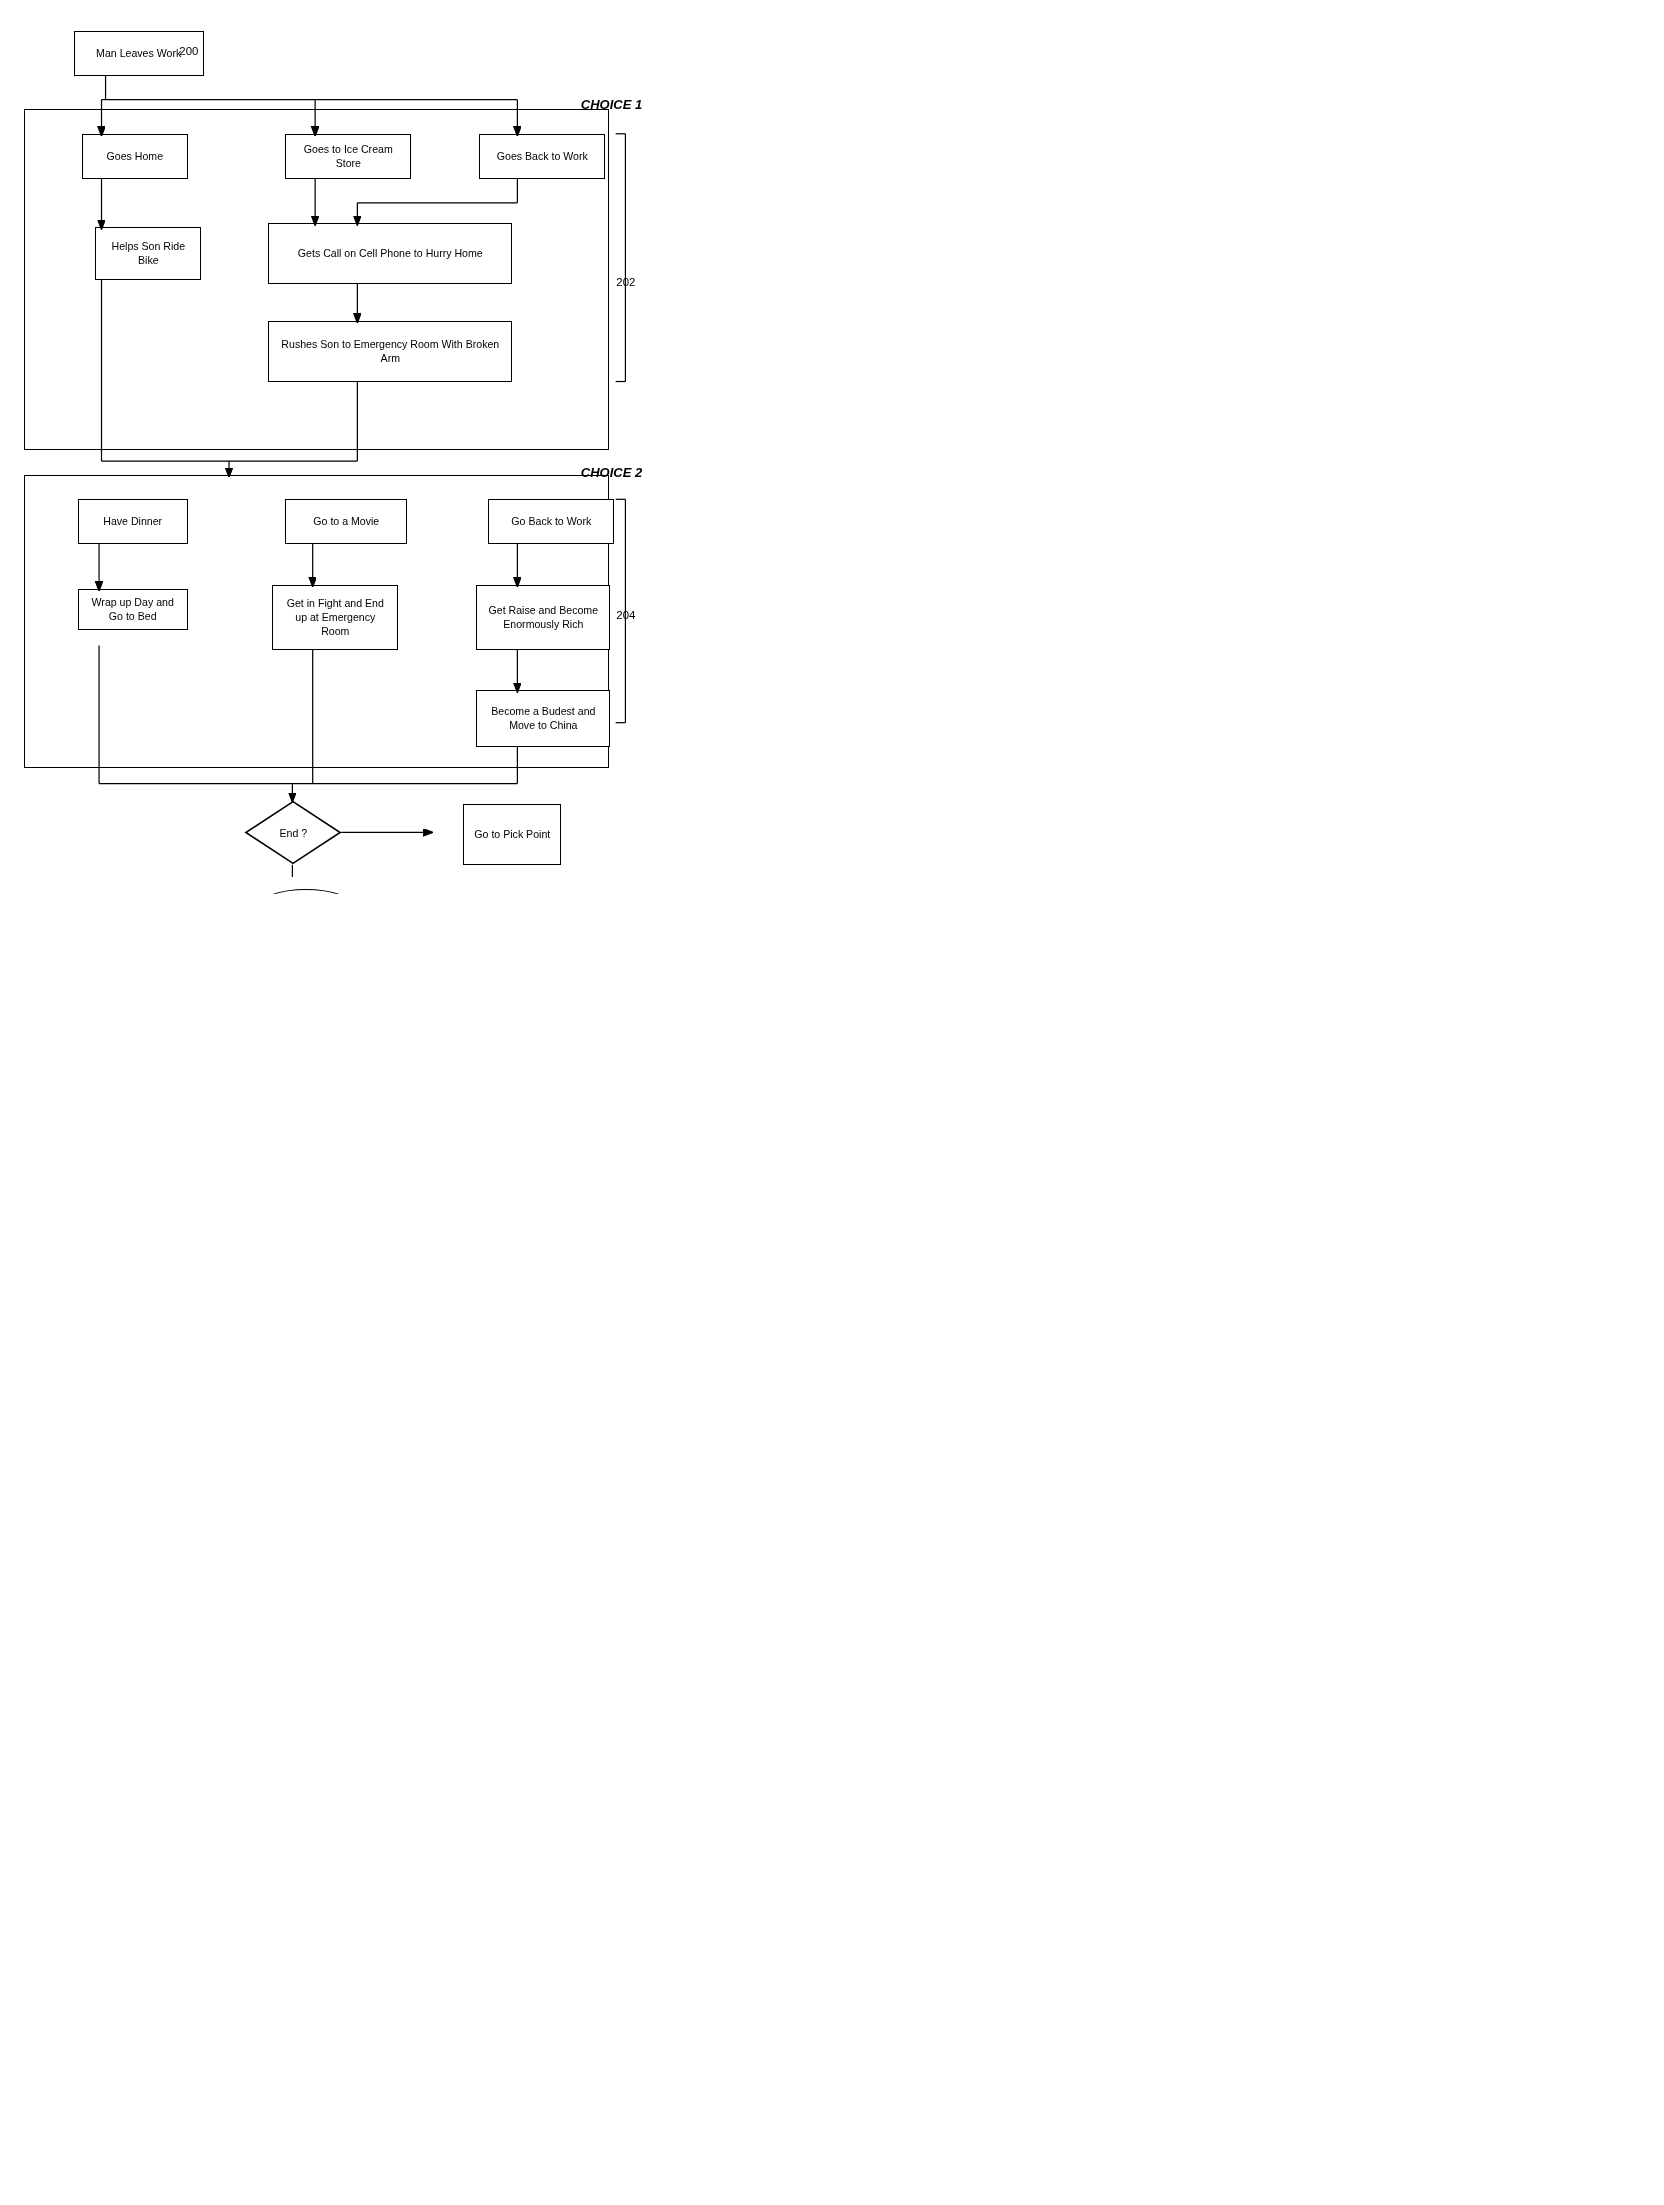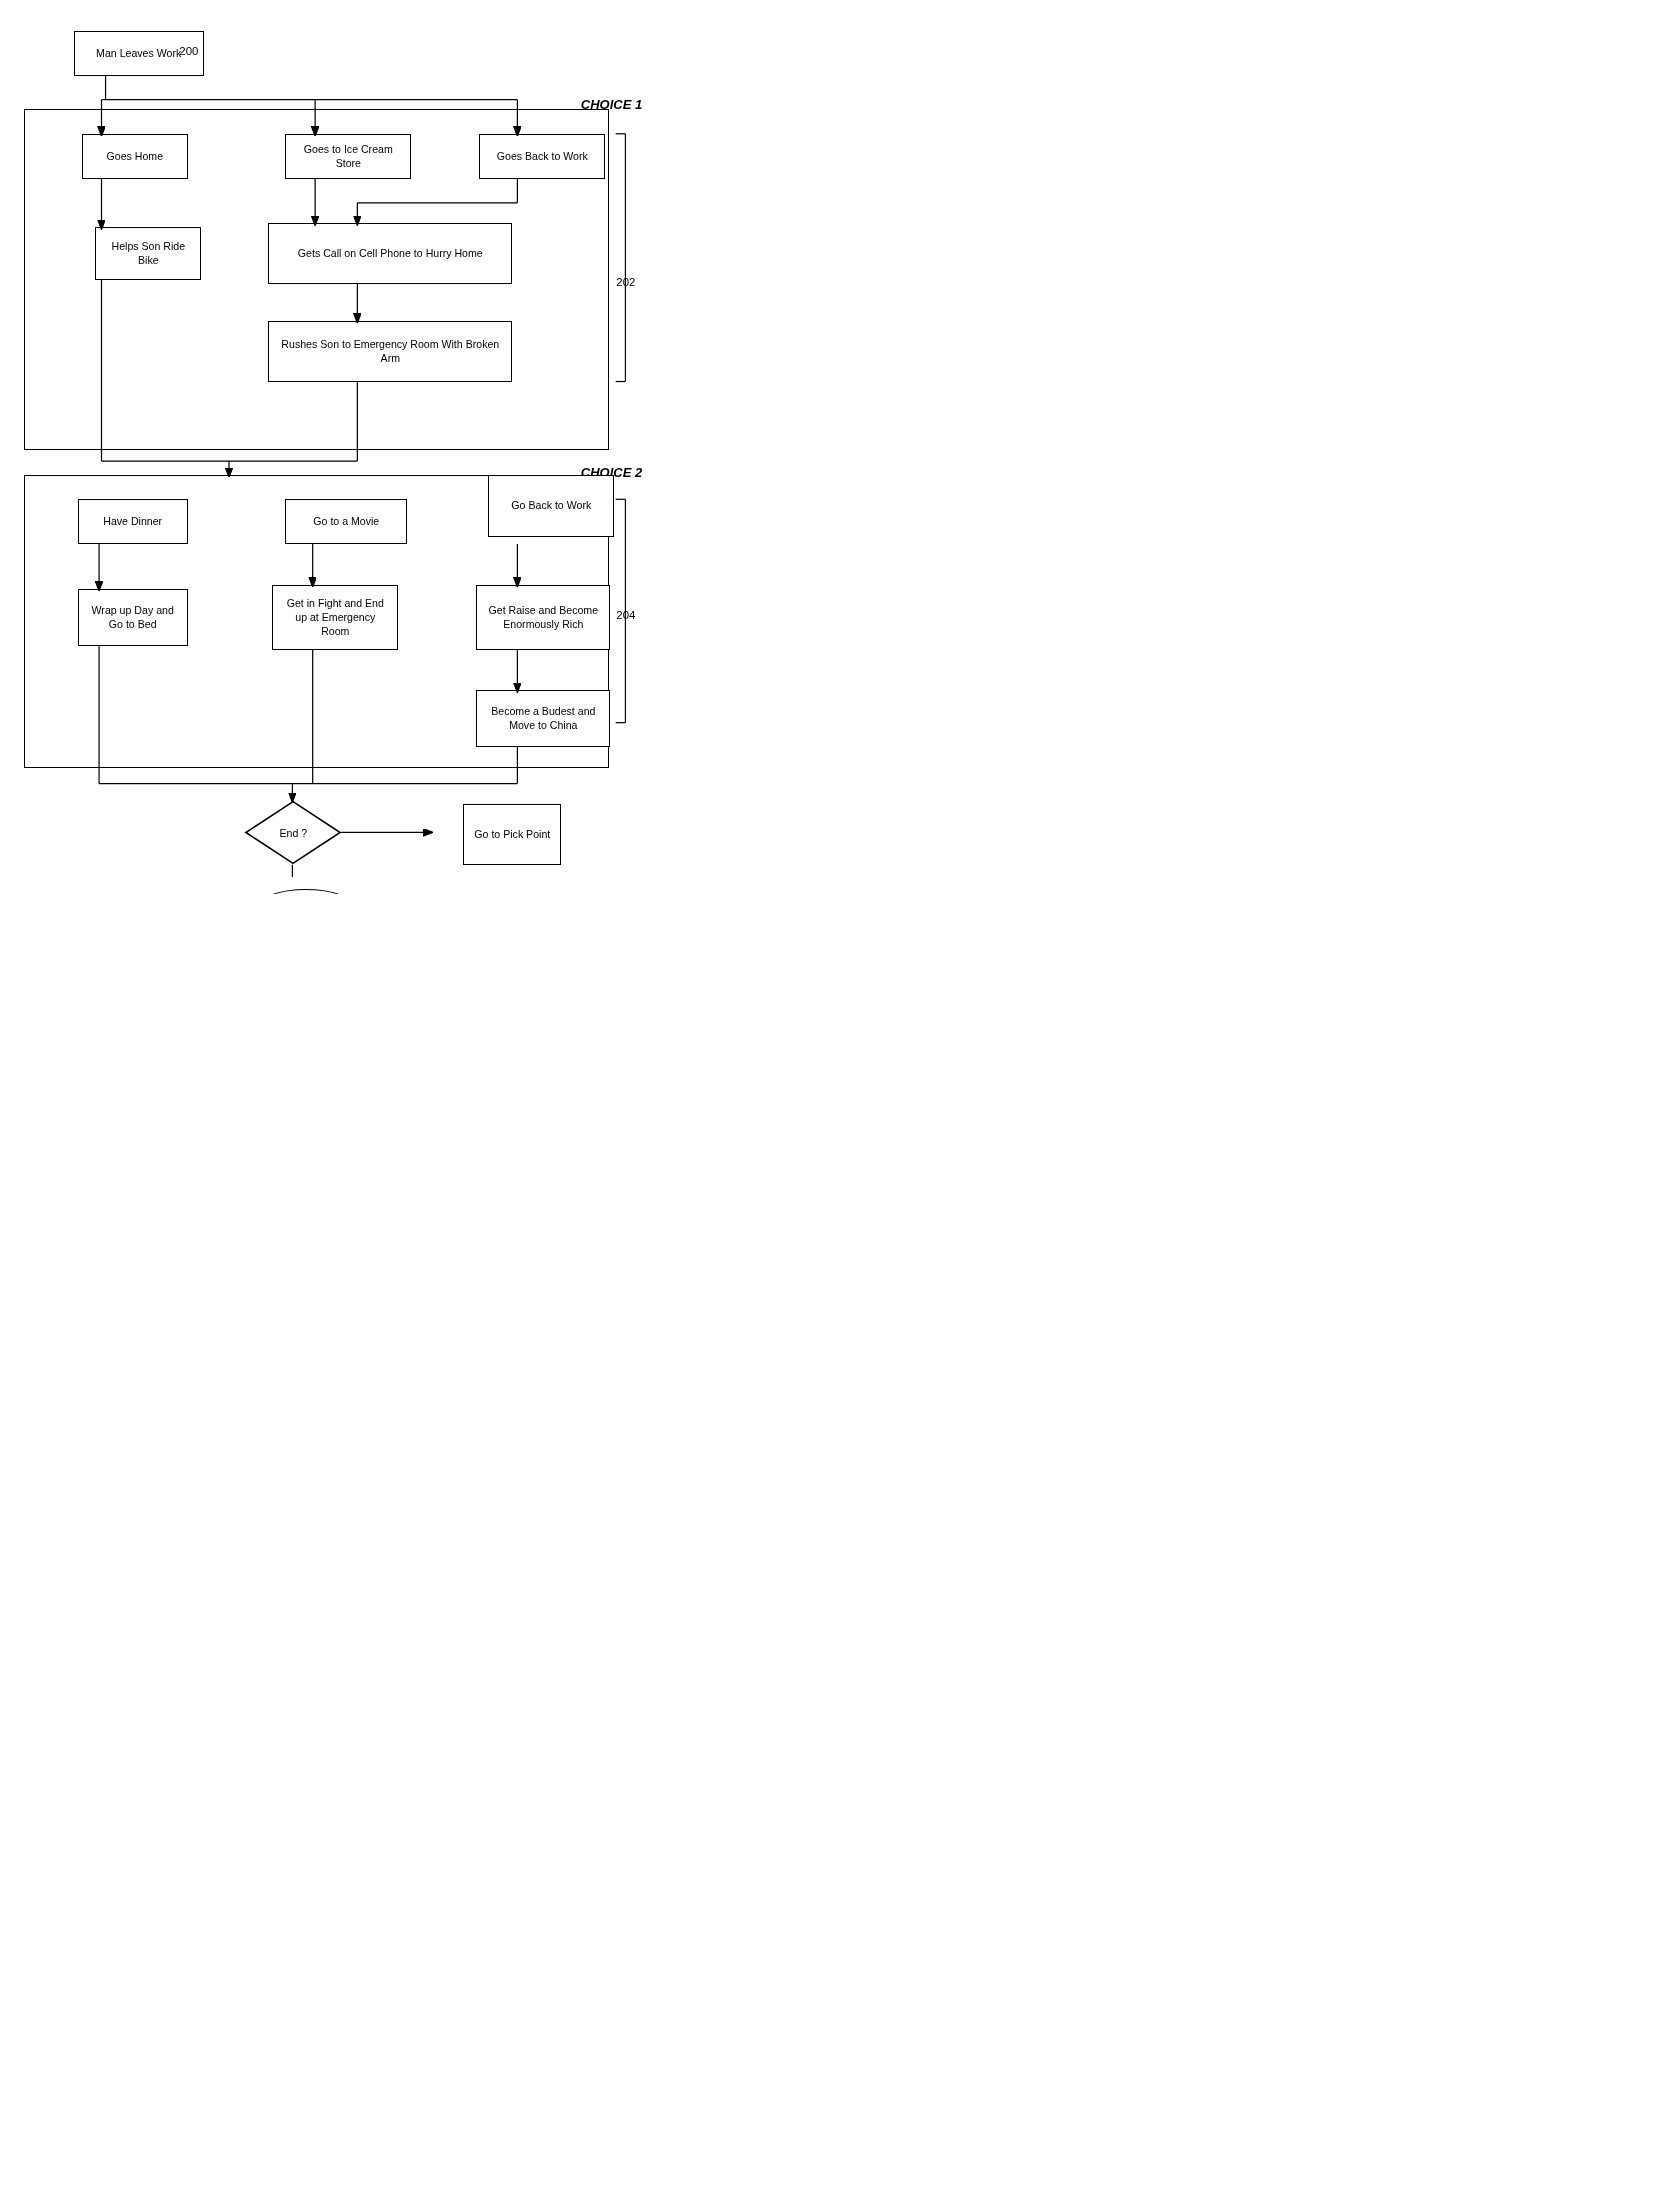--- a/index.html
+++ b/index.html
@@ -147,25 +147,25 @@
   </div>
 
   <div class="box" style="left:28.4px; top:483px; width:110px; height:45px;">
     <span>Have Dinner</span>
   </div>
 
   <div class="box" style="left:236px; top:483px; width:122px; height:45px;">
     <span>Go to a Movie</span>
   </div>
 
-  <div class="box" style="left:439px; top:459px; width:126px; height:62px;">
+  <div class="box" style="left:439px; top:483px; width:126px; height:45px;">
     <span>Go Back to Work</span>
   </div>
 
-  <div class="box" style="left:28.4px; top:573px; width:110px; height:57px;">
+  <div class="box" style="left:28.4px; top:573px; width:110px; height:41px;">
     <span>Wrap up Day and Go to Bed</span>
   </div>
 
   <div class="box" style="left:223px; top:569px; width:126px; height:65px;">
     <span>Get in Fight and End up at Emergency Room</span>
   </div>
 
   <div class="box" style="left:427px; top:569px; width:134px; height:65px;">
     <span>Get Raise and Become Enormously Rich</span>
   </div>

